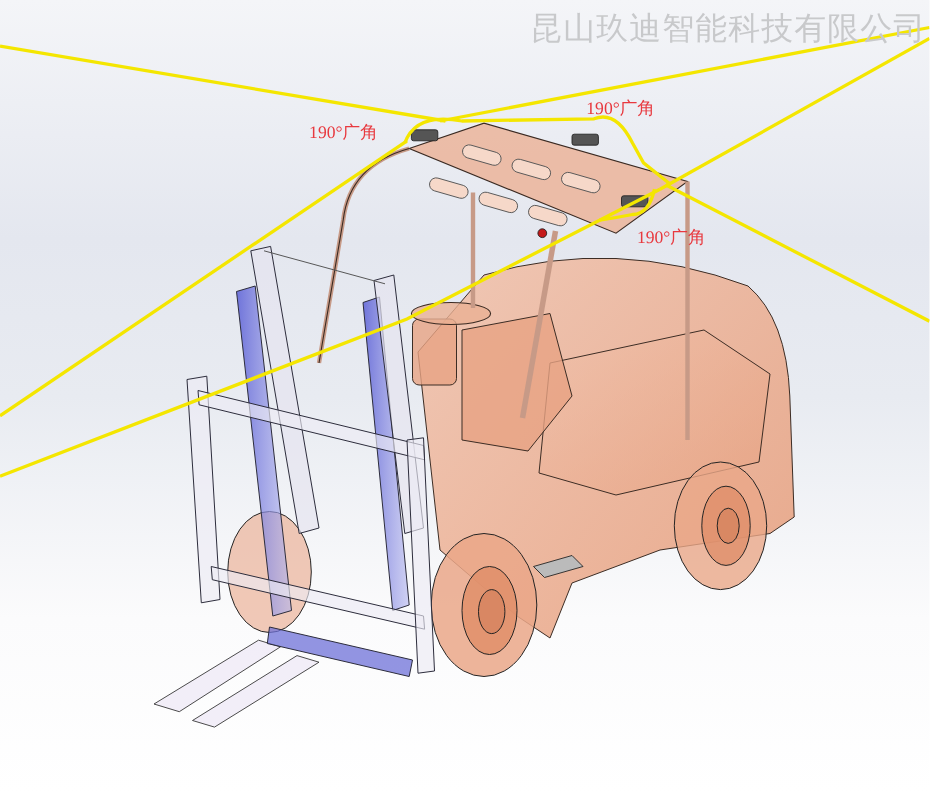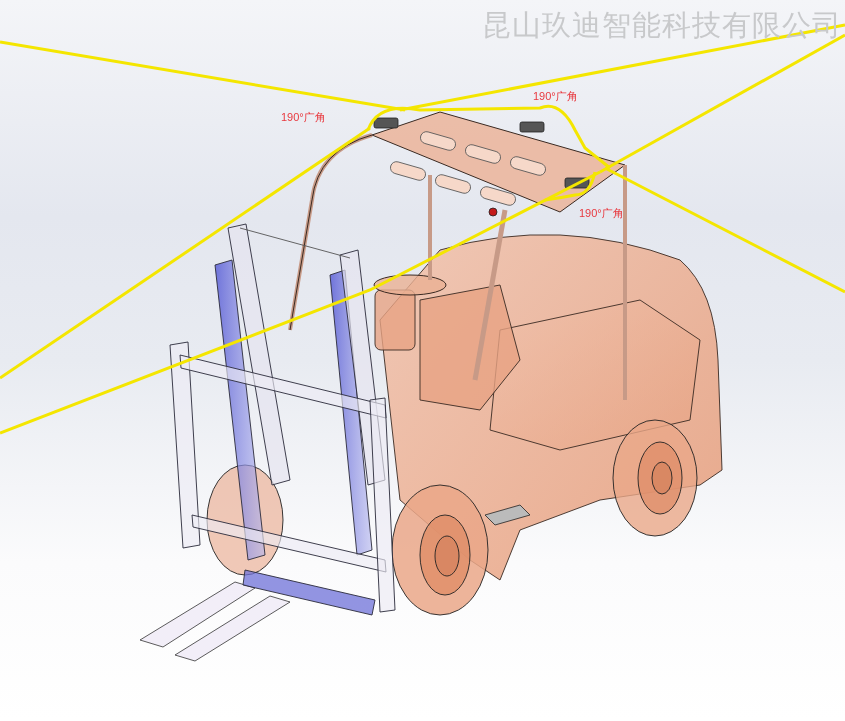--- a/index.html
+++ b/index.html
@@ -7,22 +7,22 @@
       width:845px; height:721px; overflow:hidden; position:relative;
       font-family:"DejaVu Sans", sans-serif;
       background: linear-gradient(180deg, #f4f5f8 0%, #e4e7ef 30%, #e8ebf1 50%, #fbfbfc 78%, #ffffff 100%);
     }
     .viewport { position:absolute; left:0; top:0; width:845px; height:655px; }
     .watermark {
       position:absolute; left:482px; top:6px; font-size:29px; letter-spacing:1px;
       color:#c8c9cb; white-space:nowrap; font-family:"DejaVu Sans", sans-serif;
     }
     .cam-label {
-      position:absolute; font-size:11px; color:#e8393f; white-space:nowrap;
-      font-family:Liberation Sans, sans-serif; font-weight:normal;
+      position:absolute; font-size:16px; color:#e8393f; white-space:nowrap;
+      font-family:Liberation Serif, serif; font-weight:normal;
     }
     svg { position:absolute; left:0; top:0; }
   </style>
 </head>
 <body>
 
 <div class="viewport">
 
   <svg width="845" height="721" viewBox="0 0 845 721">
     <defs>

